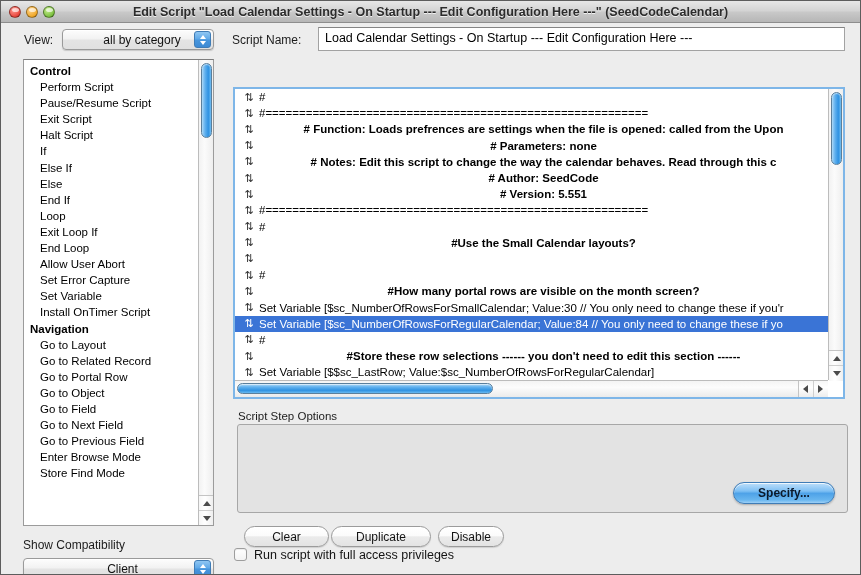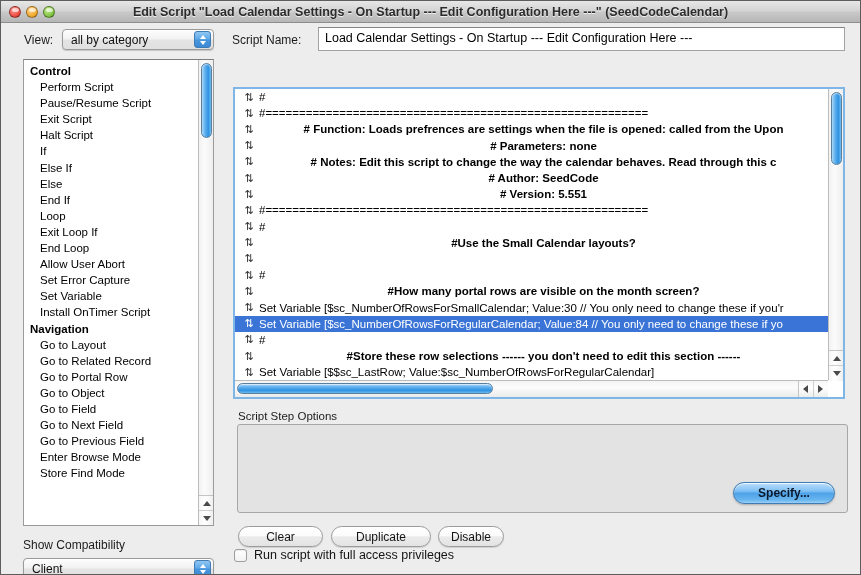--- a/index.html
+++ b/index.html
@@ -90,20 +90,21 @@
   .popup {
     position: relative;
     height: 21px;
     background: linear-gradient(to bottom, #fdfdfd 0%, #f2f2f2 47%, #e4e4e4 53%, #e0e0e0 100%);
     border: 1px solid #9a9a9a;
     border-radius: 4px;
     box-shadow: 0 1px 1px rgba(0,0,0,0.16), inset 0 1px 0 #ffffff;
     display: flex;
     align-items: center;
     cursor: default;
+    justify-content: center;
   }
   .popup-text {
     font-size: 12px;
     color: #111;
     padding-left: 8px;
     white-space: nowrap;
     overflow: hidden;
   }
   .popup-arrows {
     position: absolute;
@@ -373,29 +374,29 @@
     background: linear-gradient(to bottom, #bedffa 0%, #7fc0f4 40%, #4ea2e8 52%, #69b6ef 85%, #9dd0f7 100%);
     border: 1px solid #3f7cb6;
     box-shadow: 0 1px 2px rgba(0,0,0,0.25), inset 0 1px 0 rgba(255,255,255,0.75);
     display: flex; align-items: center; justify-content: center;
     font-size: 12px;
     font-weight: bold;
     color: #0b1a2c;
     cursor: default;
   }
 
-  #btn-clear    { position: absolute; left: 237px; top: 503px; width: 85px; }
+  #btn-clear    { position: absolute; left: 243px; top: 503px; width: 85px; }
   #btn-duplicate{ position: absolute; left: 330px; top: 503px; width: 100px; }
   #btn-disable  { position: absolute; left: 437px; top: 503px; width: 66px; }
 
   #fullaccess-row {
     position: absolute;
     left: 233px; top: 525px;
     display: flex;
-    align-items: flex-end;
+    align-items: flex-start;
     gap: 7px;
   }
   .checkbox {
     width: 13px; height: 13px;
     background: linear-gradient(to bottom, #ffffff, #f3f3f3);
     border: 1px solid #9d9d9d;
     border-radius: 3px;
     box-shadow: inset 0 1px 1px rgba(0,0,0,0.08);
   }
   #fullaccess-label {

